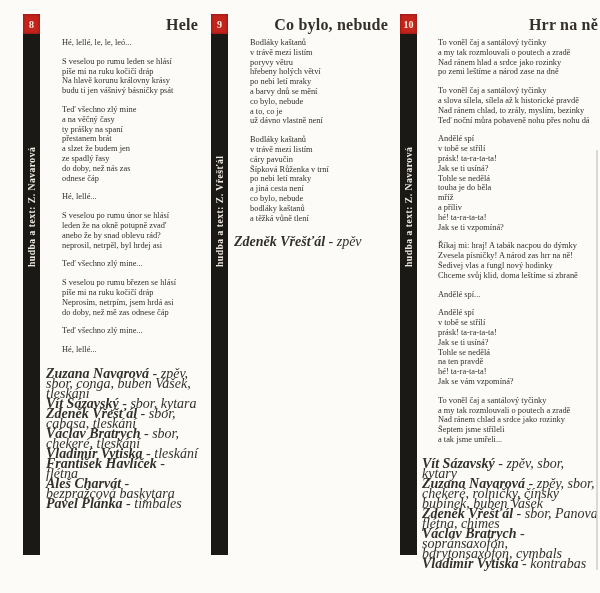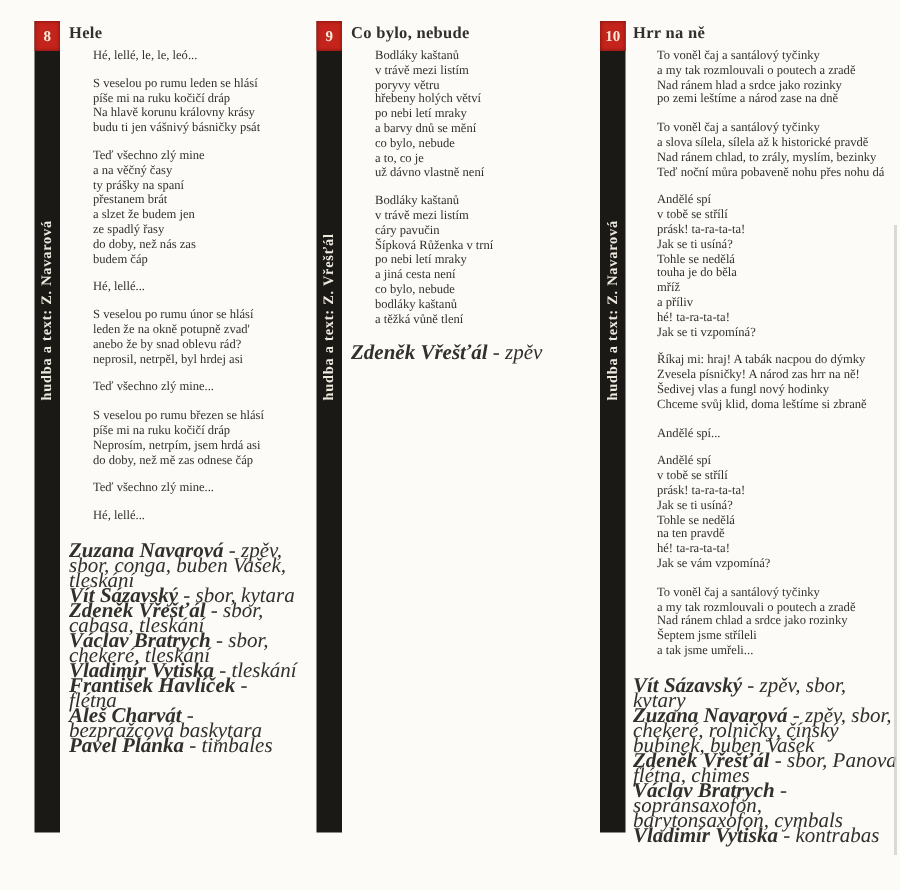--- a/index.html
+++ b/index.html
@@ -35,21 +35,21 @@
     color:#efeae0;font-weight:bold;font-size:9.6px;letter-spacing:.5px;
     line-height:17px;white-space:nowrap;
   }
 
   
   .coltext{position:absolute;top:16px;}
   .text-1{left:46px;width:152px;}
   .text-2{left:234px;width:154px;}
   .text-3{left:422px;width:176px;}
 
-  .title{font-size:11px;font-weight:bold;letter-spacing:.2px;margin:0 0 4px 0;}
+  .title{font-size:16px;font-weight:bold;letter-spacing:.2px;margin:0 0 4px 0;text-align:right;}
   .stanza{margin:0 0 9px 0;padding-left:16px;}
   .line{font-size:8.4px;line-height:9.8px;white-space:nowrap;}
   .musicians{margin-top:14px;}
   .musician{font-size:14px;line-height:10px;}
   .mname{font-weight:bold;font-style:italic;}
   .mroles{font-style:italic;}
 
   
   .scan-edge{
     position:absolute;right:2px;top:150px;width:2px;height:420px;
@@ -95,21 +95,21 @@
           <div class="line">budu ti jen vášnivý básničky psát</div>
         </div>
         <div class="stanza">
           <div class="line">Teď všechno zlý mine</div>
           <div class="line">a na věčný časy</div>
           <div class="line">ty prášky na spaní</div>
           <div class="line">přestanem brát</div>
           <div class="line">a slzet že budem jen</div>
           <div class="line">ze spadlý řasy</div>
           <div class="line">do doby, než nás zas</div>
-          <div class="line">budem čáp</div>
+          <div class="line">odnese čáp</div>
         </div>
         <div class="stanza">
           <div class="line">Hé, lellé...</div>
         </div>
         <div class="stanza">
           <div class="line">S veselou po rumu únor se hlásí</div>
           <div class="line">leden že na okně potupně zvad'</div>
           <div class="line">anebo že by snad oblevu rád?</div>
           <div class="line">neprosil, netrpěl, byl hrdej asi</div>
         </div>

